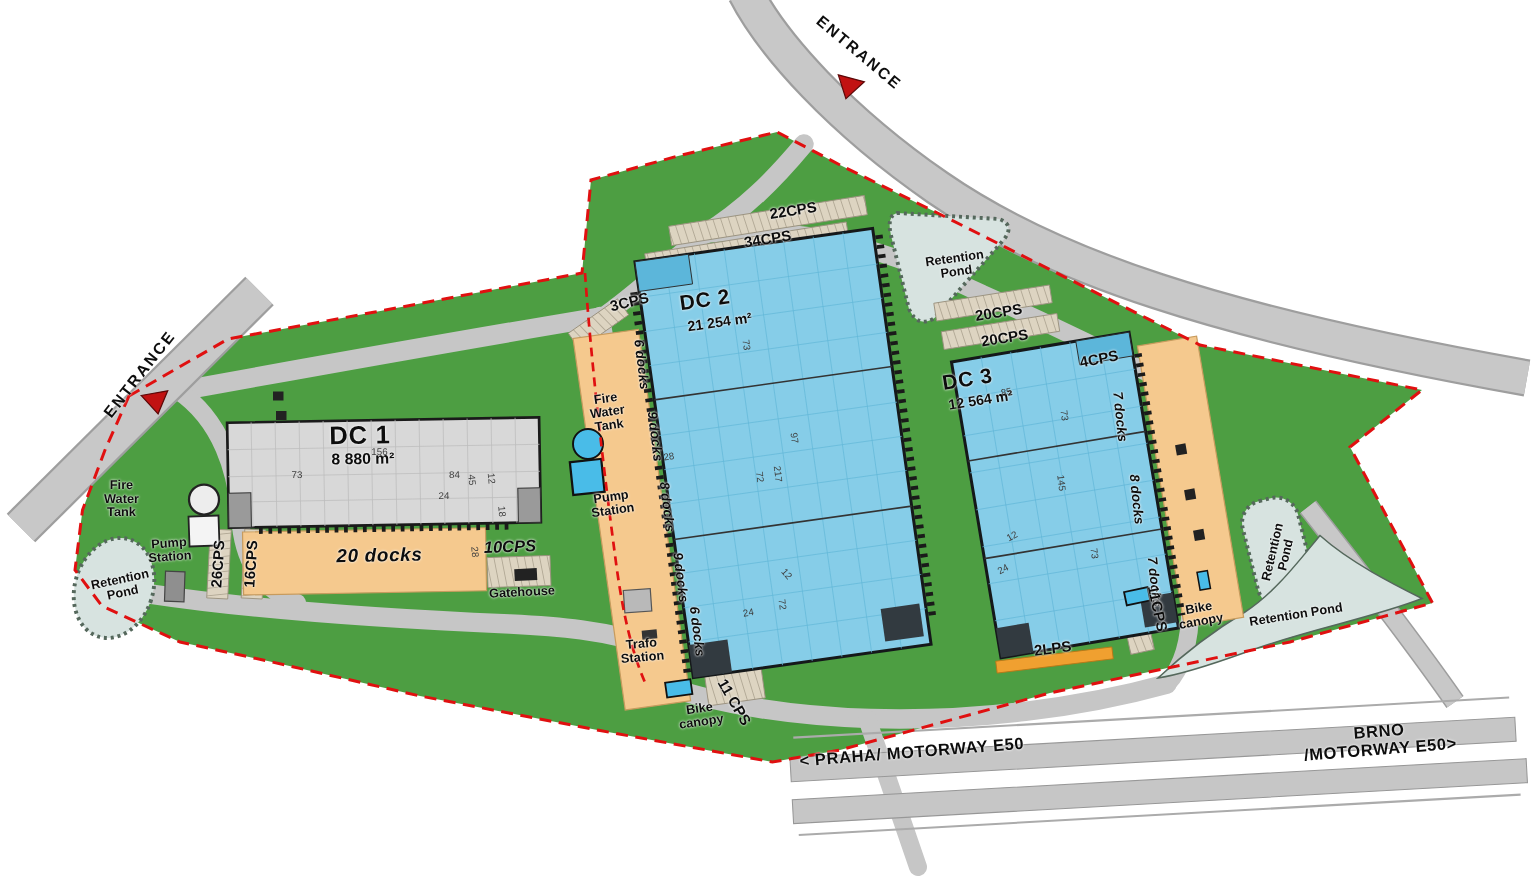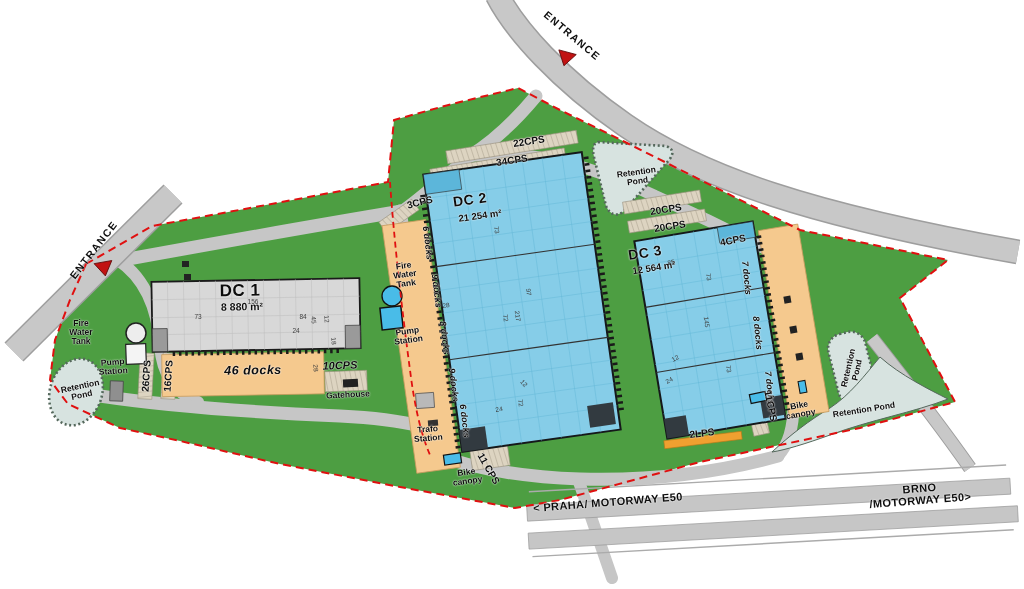--- a/index.html
+++ b/index.html
@@ -208,21 +208,21 @@
 <div class="lbl mw" style="left:608px;top:503px;transform:translate(-50%,-50%) rotate(-4.5deg);">&lt; PRAHA/ MOTORWAY E50</div>
 <div class="lbl mw" style="left:920px;top:495px;transform:translate(-50%,-50%) rotate(-4.5deg);">BRNO /MOTORWAY E50&gt;</div>
 
 <div class="lbl t1" style="left:240px;top:291px;transform:translate(-50%,-50%) rotate(-1deg);">DC 1</div>
 <div class="lbl ar1" style="left:242px;top:307px;transform:translate(-50%,-50%) rotate(-1deg);">8 880 m²</div>
 <div class="lbl t2" style="left:470px;top:200px;transform:translate(-50%,-50%) rotate(-8deg);">DC 2</div>
 <div class="lbl ar2" style="left:480px;top:216px;transform:translate(-50%,-50%) rotate(-8deg);">21 254 m²</div>
 <div class="lbl t2" style="left:645px;top:253px;transform:translate(-50%,-50%) rotate(-9deg);">DC 3</div>
 <div class="lbl ar2" style="left:654px;top:268px;transform:translate(-50%,-50%) rotate(-9deg);">12 564 m²</div>
 
-<div class="lbl docks-big" style="left:253px;top:371px;transform:translate(-50%,-50%) rotate(-1deg);">46 docks</div>
+<div class="lbl docks-big" style="left:253px;top:371px;transform:translate(-50%,-50%) rotate(-1deg);">20 docks</div>
 <div class="lbl docks" style="left:427px;top:243px;transform:translate(-50%,-50%) rotate(83deg);">6 docks</div>
 <div class="lbl docks" style="left:436px;top:291px;transform:translate(-50%,-50%) rotate(83deg);">9 docks</div>
 <div class="lbl docks" style="left:444px;top:338px;transform:translate(-50%,-50%) rotate(83deg);">8 docks</div>
 <div class="lbl docks" style="left:453px;top:385px;transform:translate(-50%,-50%) rotate(83deg);">9 docks</div>
 <div class="lbl docks" style="left:464px;top:421px;transform:translate(-50%,-50%) rotate(83deg);">6 docks</div>
 <div class="lbl docks" style="left:746px;top:278px;transform:translate(-50%,-50%) rotate(84deg);">7 docks</div>
 <div class="lbl docks" style="left:757px;top:333px;transform:translate(-50%,-50%) rotate(84deg);">8 docks</div>
 <div class="lbl docks" style="left:769px;top:388px;transform:translate(-50%,-50%) rotate(84deg);">7 docks</div>
 
 <div class="lbl cps" style="left:529px;top:142px;transform:translate(-50%,-50%) rotate(-9deg);">22CPS</div>

